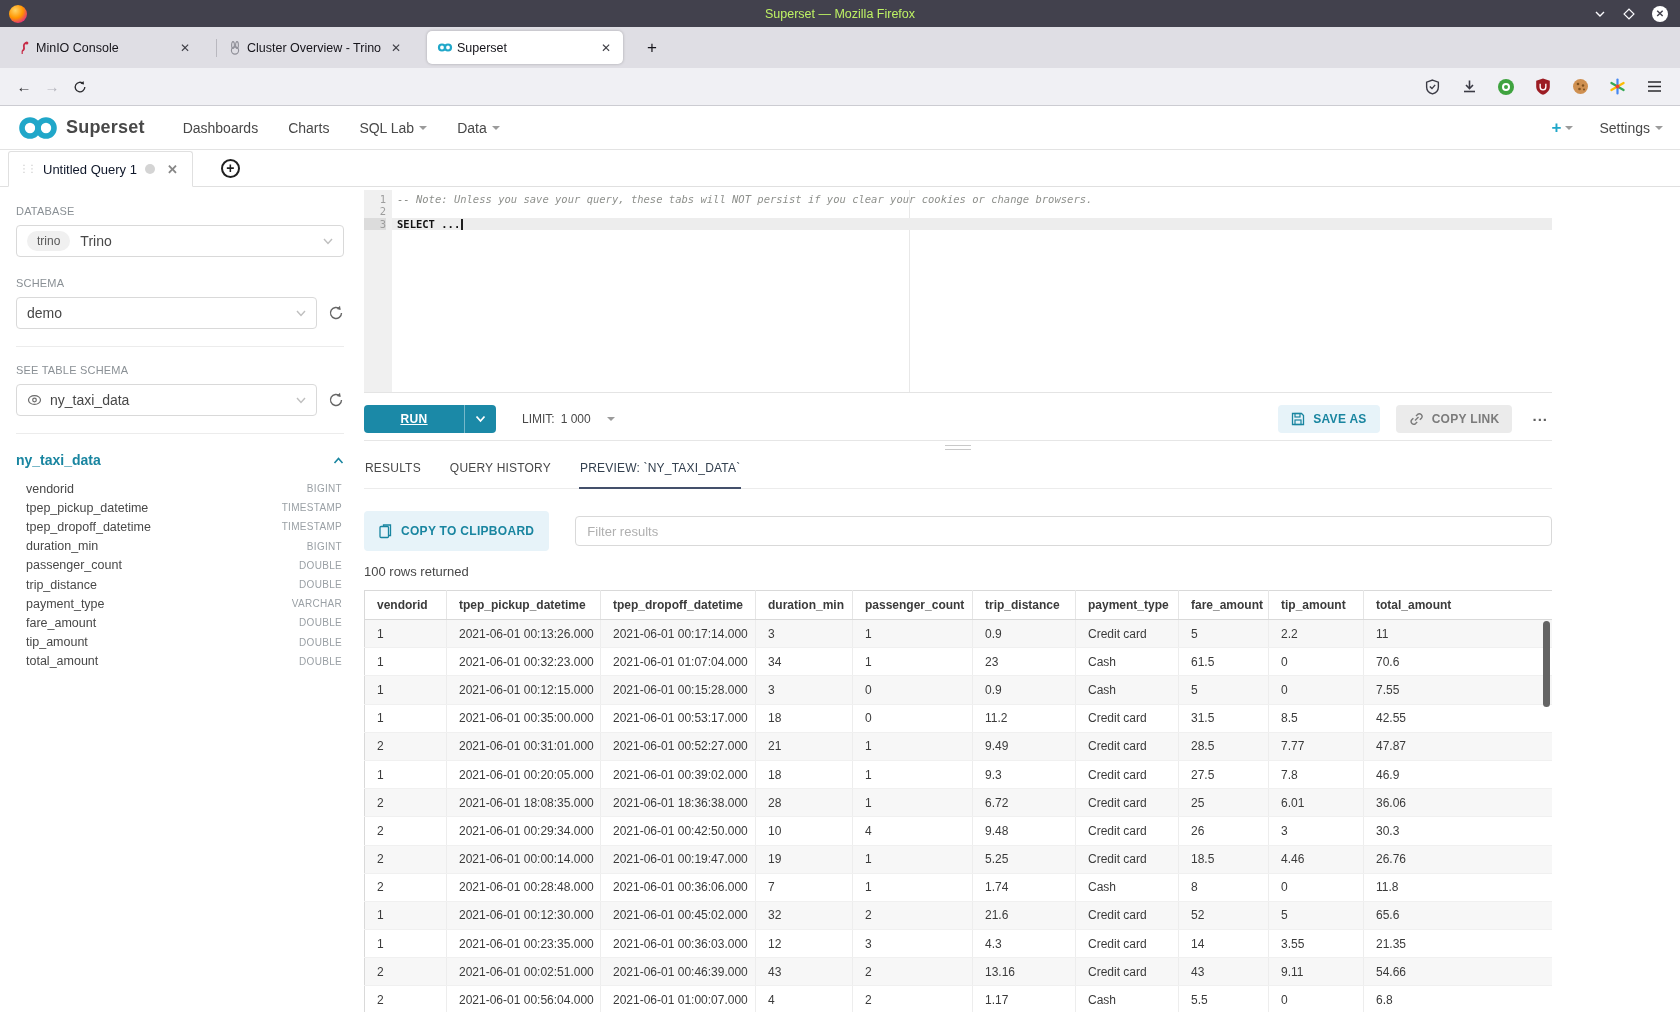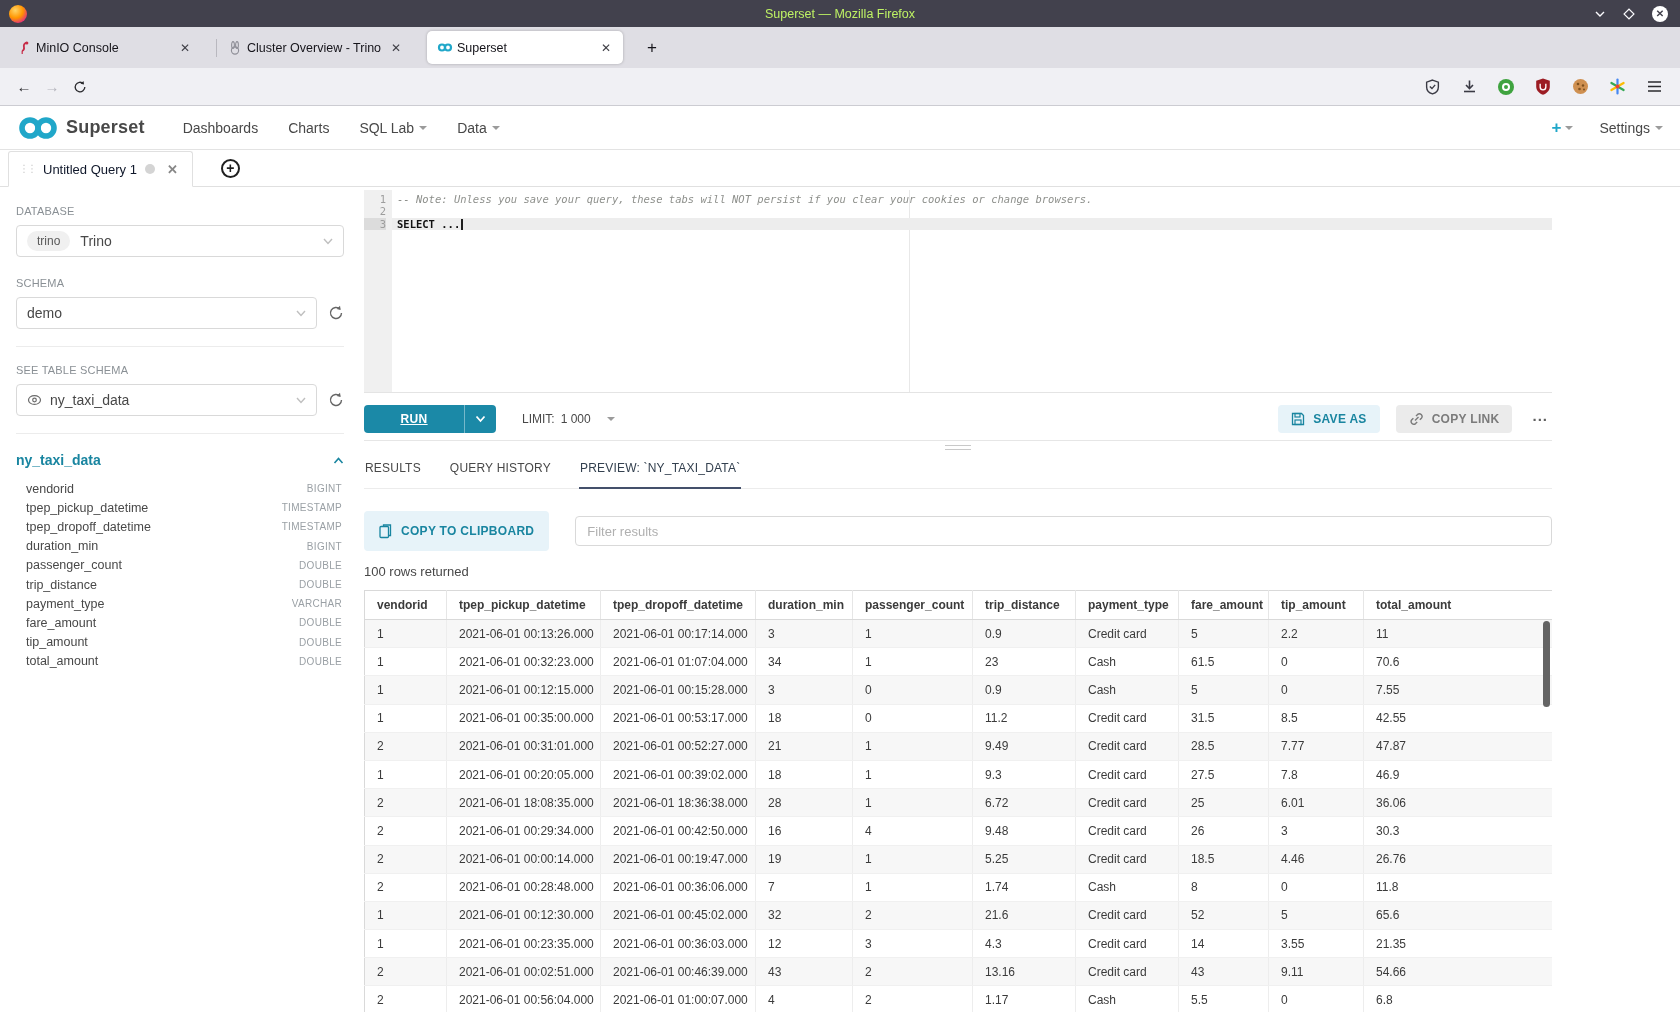--- a/index.html
+++ b/index.html
@@ -626,21 +626,21 @@
                   <td>6.72</td>
                   <td>Credit card</td>
                   <td>25</td>
                   <td>6.01</td>
                   <td>36.06</td>
                 </tr>
                 <tr>
                   <td>2</td>
                   <td>2021-06-01 00:29:34.000</td>
                   <td>2021-06-01 00:42:50.000</td>
-                  <td>16</td>
+                  <td>10</td>
                   <td>4</td>
                   <td>9.48</td>
                   <td>Credit card</td>
                   <td>26</td>
                   <td>3</td>
                   <td>30.3</td>
                 </tr>
                 <tr>
                   <td>2</td>
                   <td>2021-06-01 00:00:14.000</td>

